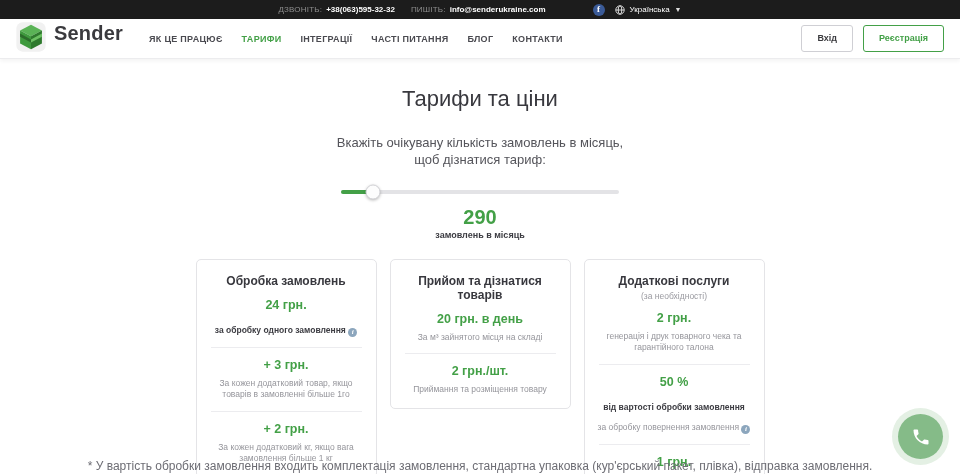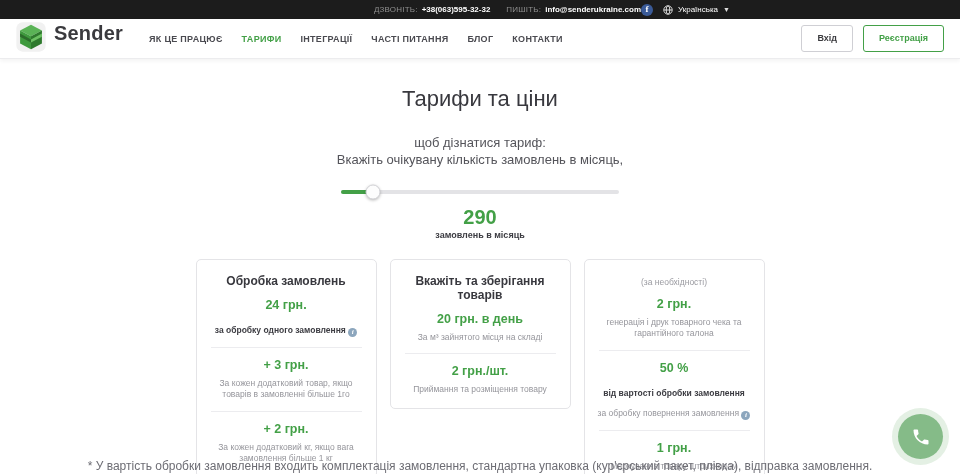--- a/index.html
+++ b/index.html
@@ -2,21 +2,21 @@
 <html><head>
 <meta charset="utf-8">
 <style>
   * { margin:0; padding:0; box-sizing:border-box; }
   html,body { width:960px; height:474px; overflow:hidden; background:#fff;
     font-family:"Liberation Sans", sans-serif; position:relative; }
 
   
   .topbar { height:19px; background:#1c1c1c; display:flex; align-items:center; }
   .topbar-inner { width:500px; margin:8px auto; display:flex; align-items:center;
-    justify-content:flex-end; }
+    justify-content:center;gap:47px; }
   .contact-group { display:flex; align-items:center; gap:16px; }
   .contact-item { display:flex; align-items:center; gap:4px; font-size:8px; }
   .contact-label { color:#8f8f8f; text-transform:uppercase; letter-spacing:.2px; }
   .contact-value { color:#fff; font-weight:bold; }
   .social-group { display:flex; align-items:center; gap:10px; }
   .fb-circle { width:12px; height:12px; border-radius:50%; background:#3a5a97; color:#fff;
     font-size:9px; font-weight:bold; display:flex; align-items:center; justify-content:center;
     font-family:"Liberation Serif", serif; line-height:1; cursor:pointer; }
   .lang-switch { display:flex; align-items:center; gap:5px; color:#fff; font-size:8px; cursor:pointer; }
   .globe svg { display:block; }
@@ -134,22 +134,22 @@
   </div>
   <div class="auth">
     <button class="btn btn-login">Вхід</button>
     <button class="btn btn-register">Реєстрація</button>
   </div>
 </div>
 
 <div class="page-title">Тарифи та ціни</div>
 
 <div class="subtitle">
+  <div>Вкажіть очікувану кількість замовлень в місяць,</div>
   <div>щоб дізнатися тариф:</div>
-  <div>Вкажіть очікувану кількість замовлень в місяць,</div>
 </div>
 
 <div class="slider-wrap">
   <div class="slider-track"></div>
   <div class="slider-fill" style="width: 11.5%;"></div>
   <div class="slider-handle" style="left: 11.5%;"></div>
 </div>
 
 <div class="orders-count">290</div>
 <div class="orders-label">замовлень в місяць</div>
@@ -165,29 +165,30 @@
     </div>
     <div class="divider"></div>
     <div class="price">+ 3 грн.</div>
     <div class="desc">За кожен додатковий товар, якщо товарів в замовленні більше 1го</div>
     <div class="divider"></div>
     <div class="price">+ 2 грн.</div>
     <div class="desc">За кожен додатковий кг, якщо вага замовлення більше 1 кг</div>
   </div>
 
   <div class="card">
-    <div class="card-title">Вкажіть та зберігання товарів</div>
+    <div class="card-title">Прийом та дізнатися товарів</div>
     <div class="price">20 грн. в день</div>
     <div class="desc">За м³ зайнятого місця на складі</div>
     <div class="divider"></div>
     <div class="price">2 грн./шт.</div>
     <div class="desc">Приймання та розміщення товару</div>
   </div>
 
   <div class="card">
+    <div class="card-title">Додаткові послуги</div>
     <div class="card-subtitle">(за необхідності)</div>
     <div class="price">2 грн.</div>
     <div class="desc">генерація і друк товарного чека та гарантійного талона</div>
     <div class="divider"></div>
     <div class="price">50 %</div>
     <div class="desc-bold">від вартості обробки замовлення</div>
     <div class="desc desc-gap">
       <span>за обробку повернення замовлення</span>
       <span class="info-icon">i</span>
     </div>

